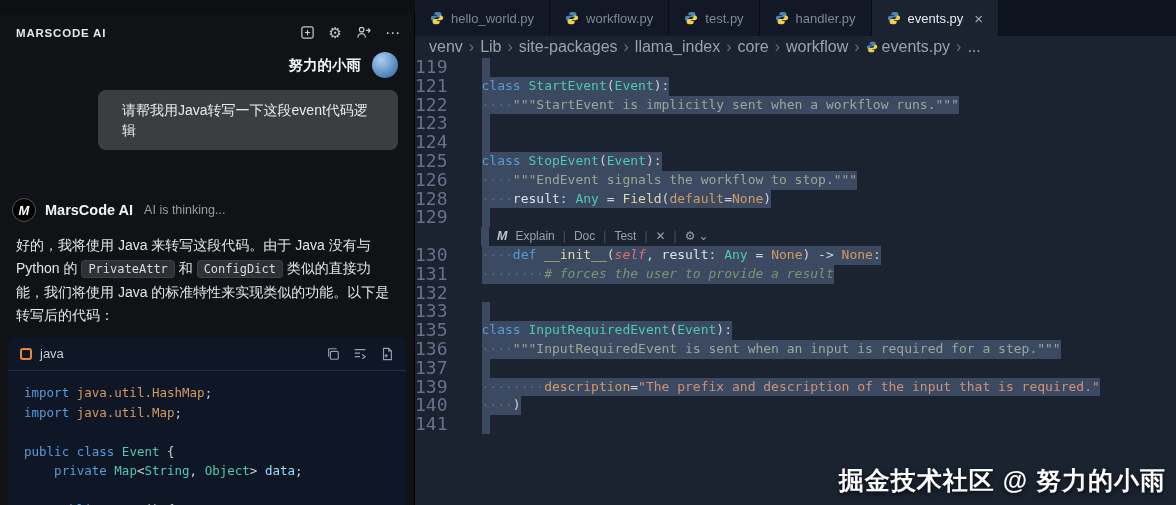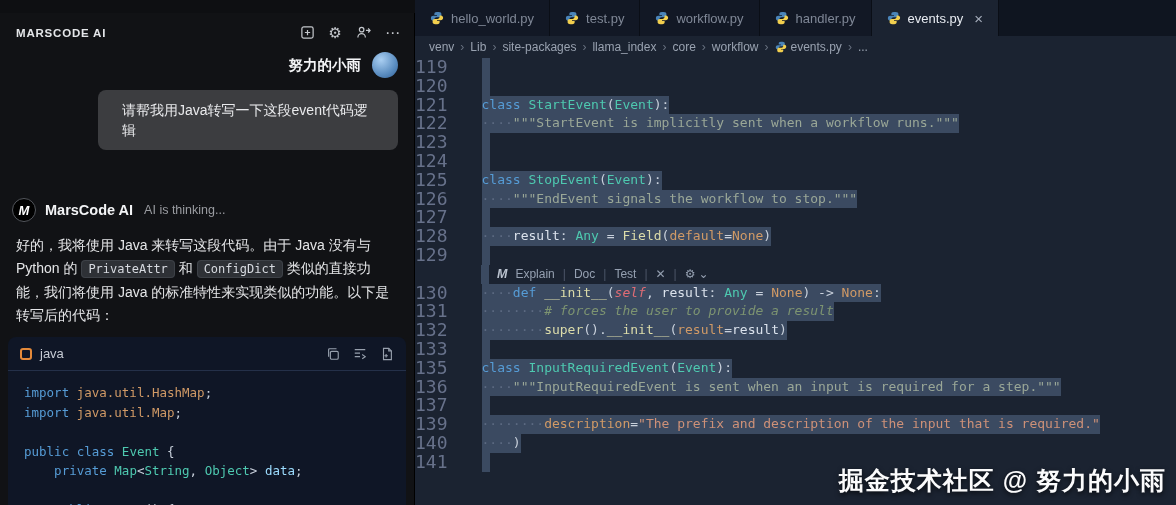--- a/index.html
+++ b/index.html
@@ -46,21 +46,21 @@
   
   .editor { position:absolute; left:415px; top:0; width:761px; height:505px;
             background:#f97316; }
   .tab-bar { display:flex; height:36px; background:#0f1520; }
   .tab { display:flex; align-items:center; padding:0 15px; font-size:13px;
          color:#7f8796; background:#121825; border-right:1px solid #0a0e16; cursor:pointer; }
   .tab.active { background:#1b2331; color:#e8ecf2; }
   .tab .pyicon { margin-right:7px; }
   .tab-close { margin-left:11px; font-size:15px; color:#a6aebc; line-height:1; }
   .breadcrumb { display:flex; align-items:center; height:22px; padding-left:14px;
-                gap:6px; font-size:12px; color:#99a2b0; background:#1b2331; }
+                gap:6px; font-size:16px; color:#99a2b0; background:#1b2331; }
   .bc-item { display:inline-flex; align-items:center; gap:4px; cursor:pointer; }
   .bc-sep { color:#67707f; }
   .code-area { position:absolute; top:58px; left:0; right:0; bottom:0;
                background:#1b2331; font-family:"DejaVu Sans Mono",monospace; }
   .row { display:flex; height:18.8px; line-height:18.8px; font-size:13px; white-space:pre; }
   .gutter { flex:0 0 46px; text-align:left; padding-right:14px; color:#67718a;
             font-size:18px; cursor:pointer; }
   .content { padding-left:20px; white-space:pre; }
   .sel { background:#3b4a61; display:inline-block; height:18.8px; vertical-align:top; }
   .sel.empty { width:8px; }
@@ -176,28 +176,28 @@
             <path fill="#4a84b8" d="M7.9 1C5.6 1 5 2 5 3.1V4.7h3v.8H3.8C2.2 5.5 1 6.5 1 8.2 1 9.9 2 11 3.6 11H5V9.4C5 8 6.2 7 7.6 7h3C11.8 7 13 6.2 13 5V3.1C13 2 12.2 1 9.9 1H7.9z"></path>
             <path fill="#f2cf4e" d="M8.1 15c2.3 0 2.9-1 2.9-2.1V11.3H8v-.8h4.2c1.6 0 2.8-1 2.8-2.7 0-1.7-1-2.8-2.6-2.8H11v1.6C11 8 9.8 9 8.4 9h-3C4.2 9 3 9.8 3 11v1.9C3 14 3.8 15 6.1 15h2z"></path>
           </svg>
           <span>hello_world.py</span>
         </div>
         <div class="tab">
           <svg class="pyicon" width="14" height="14" viewBox="0 0 16 16">
             <path fill="#4a84b8" d="M7.9 1C5.6 1 5 2 5 3.1V4.7h3v.8H3.8C2.2 5.5 1 6.5 1 8.2 1 9.9 2 11 3.6 11H5V9.4C5 8 6.2 7 7.6 7h3C11.8 7 13 6.2 13 5V3.1C13 2 12.2 1 9.9 1H7.9z"></path>
             <path fill="#f2cf4e" d="M8.1 15c2.3 0 2.9-1 2.9-2.1V11.3H8v-.8h4.2c1.6 0 2.8-1 2.8-2.7 0-1.7-1-2.8-2.6-2.8H11v1.6C11 8 9.8 9 8.4 9h-3C4.2 9 3 9.8 3 11v1.9C3 14 3.8 15 6.1 15h2z"></path>
           </svg>
+          <span>workflow.py</span>
+        </div>
+        <div class="tab">
+          <svg class="pyicon" width="14" height="14" viewBox="0 0 16 16">
+            <path fill="#4a84b8" d="M7.9 1C5.6 1 5 2 5 3.1V4.7h3v.8H3.8C2.2 5.5 1 6.5 1 8.2 1 9.9 2 11 3.6 11H5V9.4C5 8 6.2 7 7.6 7h3C11.8 7 13 6.2 13 5V3.1C13 2 12.2 1 9.9 1H7.9z"></path>
+            <path fill="#f2cf4e" d="M8.1 15c2.3 0 2.9-1 2.9-2.1V11.3H8v-.8h4.2c1.6 0 2.8-1 2.8-2.7 0-1.7-1-2.8-2.6-2.8H11v1.6C11 8 9.8 9 8.4 9h-3C4.2 9 3 9.8 3 11v1.9C3 14 3.8 15 6.1 15h2z"></path>
+          </svg>
           <span>test.py</span>
-        </div>
-        <div class="tab">
-          <svg class="pyicon" width="14" height="14" viewBox="0 0 16 16">
-            <path fill="#4a84b8" d="M7.9 1C5.6 1 5 2 5 3.1V4.7h3v.8H3.8C2.2 5.5 1 6.5 1 8.2 1 9.9 2 11 3.6 11H5V9.4C5 8 6.2 7 7.6 7h3C11.8 7 13 6.2 13 5V3.1C13 2 12.2 1 9.9 1H7.9z"></path>
-            <path fill="#f2cf4e" d="M8.1 15c2.3 0 2.9-1 2.9-2.1V11.3H8v-.8h4.2c1.6 0 2.8-1 2.8-2.7 0-1.7-1-2.8-2.6-2.8H11v1.6C11 8 9.8 9 8.4 9h-3C4.2 9 3 9.8 3 11v1.9C3 14 3.8 15 6.1 15h2z"></path>
-          </svg>
-          <span>workflow.py</span>
         </div>
         <div class="tab">
           <svg class="pyicon" width="14" height="14" viewBox="0 0 16 16">
             <path fill="#4a84b8" d="M7.9 1C5.6 1 5 2 5 3.1V4.7h3v.8H3.8C2.2 5.5 1 6.5 1 8.2 1 9.9 2 11 3.6 11H5V9.4C5 8 6.2 7 7.6 7h3C11.8 7 13 6.2 13 5V3.1C13 2 12.2 1 9.9 1H7.9z"></path>
             <path fill="#f2cf4e" d="M8.1 15c2.3 0 2.9-1 2.9-2.1V11.3H8v-.8h4.2c1.6 0 2.8-1 2.8-2.7 0-1.7-1-2.8-2.6-2.8H11v1.6C11 8 9.8 9 8.4 9h-3C4.2 9 3 9.8 3 11v1.9C3 14 3.8 15 6.1 15h2z"></path>
           </svg>
           <span>handler.py</span>
         </div>
         <div class="tab active">
           <svg class="pyicon" width="14" height="14" viewBox="0 0 16 16">
@@ -224,34 +224,32 @@
         <span class="bc-item"><svg class="pyicon" width="12" height="12" viewBox="0 0 16 16">
             <path fill="#4a84b8" d="M7.9 1C5.6 1 5 2 5 3.1V4.7h3v.8H3.8C2.2 5.5 1 6.5 1 8.2 1 9.9 2 11 3.6 11H5V9.4C5 8 6.2 7 7.6 7h3C11.8 7 13 6.2 13 5V3.1C13 2 12.2 1 9.9 1H7.9z"></path>
             <path fill="#f2cf4e" d="M8.1 15c2.3 0 2.9-1 2.9-2.1V11.3H8v-.8h4.2c1.6 0 2.8-1 2.8-2.7 0-1.7-1-2.8-2.6-2.8H11v1.6C11 8 9.8 9 8.4 9h-3C4.2 9 3 9.8 3 11v1.9C3 14 3.8 15 6.1 15h2z"></path>
           </svg>events.py</span>
         <span class="bc-sep">›</span>
         <span class="bc-item">...</span>
       </div>
     <div class="code-area">
       <div>
           <div class="row"><div class="gutter">119</div><div class="content"><span class="sel empty"></span></div></div>
-          <div class="row"><div class="gutter">120</div><div class="content"><span class="sel empty"></span></div></div>
           <div class="row"><div class="gutter">121</div><div class="content"><span class="sel"><span class="tk-k">class</span><span class="tk-p"> </span><span class="tk-cn">StartEvent</span><span class="tk-p">(</span><span class="tk-cn">Event</span><span class="tk-p">):</span></span></div></div>
           <div class="row"><div class="gutter">122</div><div class="content"><span class="sel"><span class="tk-ws">····</span><span class="tk-ds">"""StartEvent is implicitly sent when a workflow runs."""</span></span></div></div>
           <div class="row"><div class="gutter">123</div><div class="content"><span class="sel empty"></span></div></div>
           <div class="row"><div class="gutter">124</div><div class="content"><span class="sel empty"></span></div></div>
           <div class="row"><div class="gutter">125</div><div class="content"><span class="sel"><span class="tk-k">class</span><span class="tk-p"> </span><span class="tk-cn">StopEvent</span><span class="tk-p">(</span><span class="tk-cn">Event</span><span class="tk-p">):</span></span></div></div>
           <div class="row"><div class="gutter">126</div><div class="content"><span class="sel"><span class="tk-ws">····</span><span class="tk-ds">"""EndEvent signals the workflow to stop."""</span></span></div></div>
-          <div class="row"><div class="gutter">127</div><div class="content"><span class="sel empty"></span></div></div>
           <div class="row"><div class="gutter">128</div><div class="content"><span class="sel"><span class="tk-ws">····</span><span class="tk-v">result</span><span class="tk-p">: </span><span class="tk-t">Any</span><span class="tk-p"> = </span><span class="tk-fn">Field</span><span class="tk-p">(</span><span class="tk-kw">default</span><span class="tk-p">=</span><span class="tk-n">None</span><span class="tk-p">)</span></span></div></div>
           <div class="row"><div class="gutter">129</div><div class="content"><span class="sel empty"></span></div></div>
           <div class="row"><div class="gutter"></div><div class="content"><span class="sel empty"></span><span class="aiw"><span class="aiw-logo">M</span><span class="aiw-item">Explain</span><span class="aiw-sep">|</span><span class="aiw-item">Doc</span><span class="aiw-sep">|</span><span class="aiw-item">Test</span><span class="aiw-sep">|</span><span class="aiw-item">✕</span><span class="aiw-sep">|</span><span class="aiw-item">⚙</span><span class="aiw-caret">⌄</span></span></div></div>
           <div class="row"><div class="gutter">130</div><div class="content"><span class="sel"><span class="tk-ws">····</span><span class="tk-k">def</span><span class="tk-p"> </span><span class="tk-fn">__init__</span><span class="tk-p">(</span><span class="tk-sf">self</span><span class="tk-p">, </span><span class="tk-v">result</span><span class="tk-p">: </span><span class="tk-t">Any</span><span class="tk-p"> = </span><span class="tk-n">None</span><span class="tk-p">) -&gt; </span><span class="tk-n">None</span><span class="tk-p">:</span></span></div></div>
           <div class="row"><div class="gutter">131</div><div class="content"><span class="sel"><span class="tk-ws">········</span><span class="tk-c"># forces the user to provide a result</span></span></div></div>
-          <div class="row"><div class="gutter">132</div><div class="content"><span class="sel"><span class="tk-ws">········</span><span class="tk-fn">super</span><span class="tk-p">().</span><span class="tk-fn">__init__</span><span class="tk-p">(</span><span class="tk-kw">result</span><span class="tk-p">=</span><span class="tk-v">result</span><span class="tk-p">)</span></span></div></div>
+          <div class="row"><div class="gutter">132</div></div>
           <div class="row"><div class="gutter">133</div><div class="content"><span class="sel empty"></span></div></div>
           <div class="row"><div class="gutter">135</div><div class="content"><span class="sel"><span class="tk-k">class</span><span class="tk-p"> </span><span class="tk-cn">InputRequiredEvent</span><span class="tk-p">(</span><span class="tk-cn">Event</span><span class="tk-p">):</span></span></div></div>
           <div class="row"><div class="gutter">136</div><div class="content"><span class="sel"><span class="tk-ws">····</span><span class="tk-ds">"""InputRequiredEvent is sent when an input is required for a step."""</span></span></div></div>
           <div class="row"><div class="gutter">137</div><div class="content"><span class="sel empty"></span></div></div>
           <div class="row"><div class="gutter">139</div><div class="content"><span class="sel"><span class="tk-ws">········</span><span class="tk-kw">description</span><span class="tk-p">=</span><span class="tk-s">"The prefix and description of the input that is required."</span></span></div></div>
           <div class="row"><div class="gutter">140</div><div class="content"><span class="sel"><span class="tk-ws">····</span><span class="tk-p">)</span></span></div></div>
           <div class="row"><div class="gutter">141</div><div class="content"><span class="sel empty"></span></div></div>
         </div>
     </div>
   </section>

